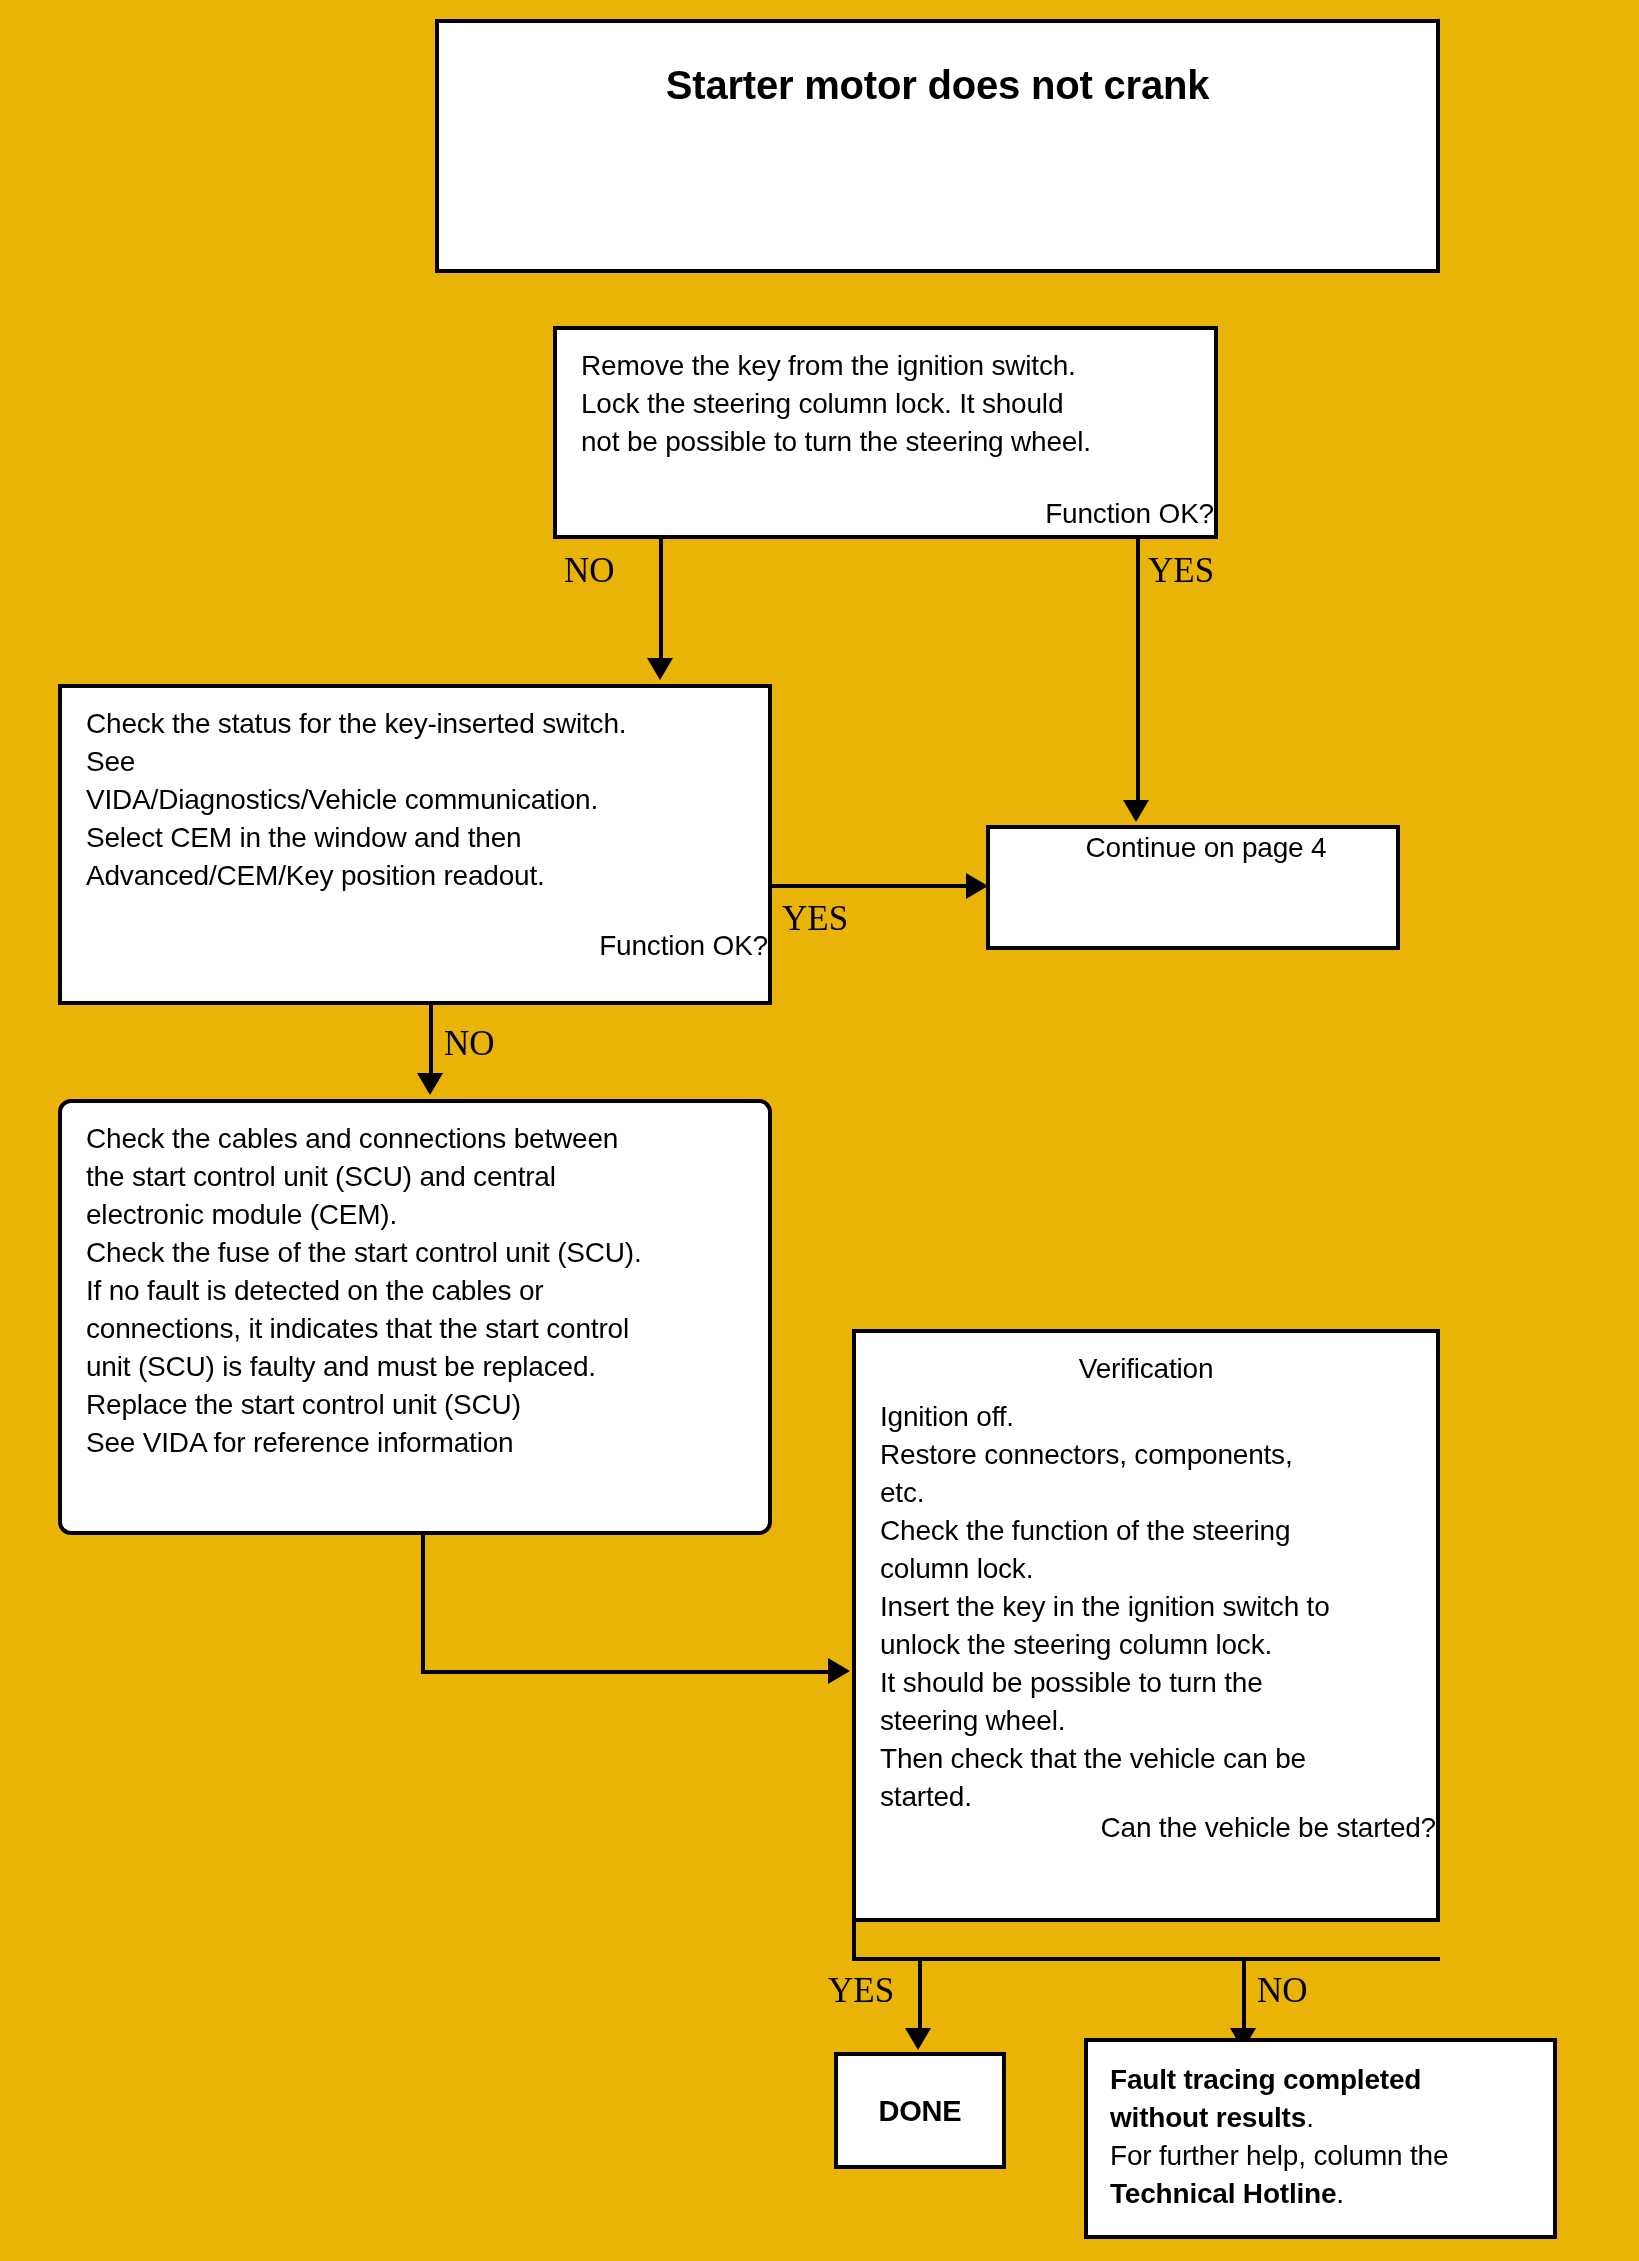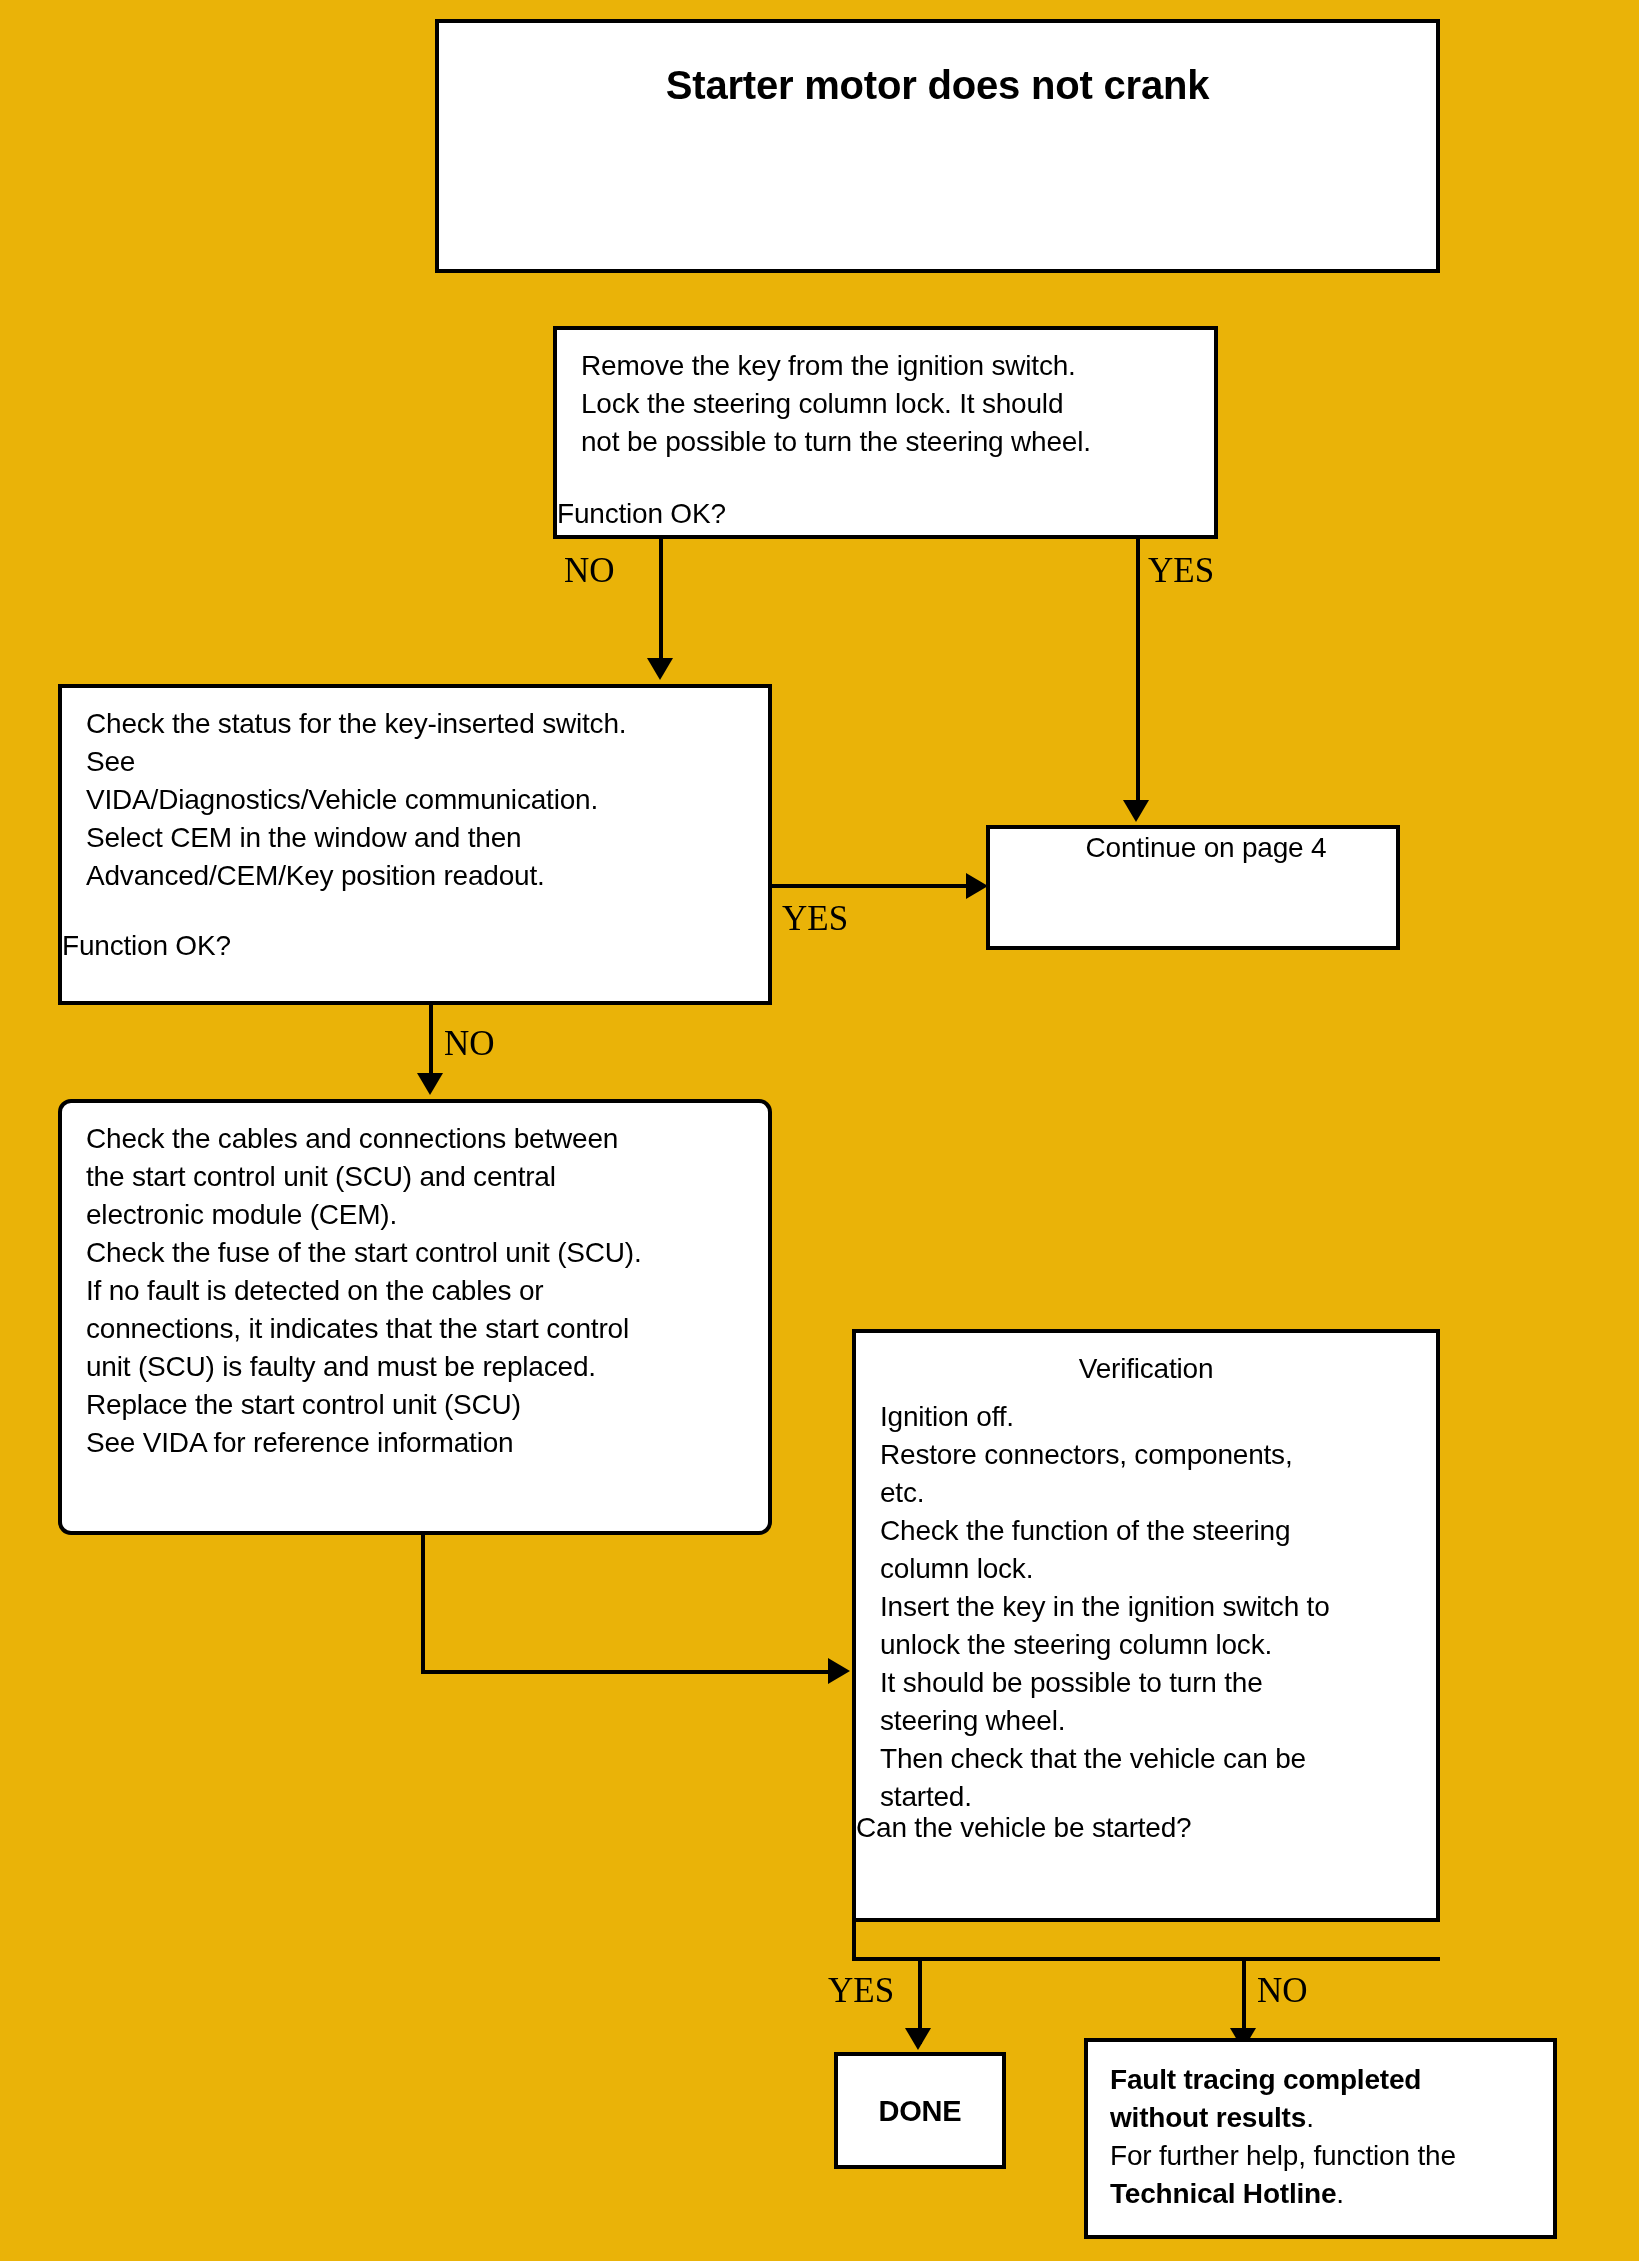--- a/index.html
+++ b/index.html
@@ -38,21 +38,21 @@
   
   #box-remove-key{left:553px;top:326px;width:665px;height:213px;}
   #box-check-status{left:58px;top:684px;width:714px;height:321px;}
   #box-continue{left:986px;top:825px;width:414px;height:125px;}
   #box-check-cables{left:58px;top:1099px;width:714px;height:436px;border-radius:13px;}
   #box-verification{left:852px;top:1329px;width:588px;height:593px;}
   #box-done{left:834px;top:2052px;width:172px;height:117px;}
   #box-fault{left:1084px;top:2038px;width:473px;height:201px;}
 
   .body-txt{position:absolute;left:24px;top:17.4px;right:12.6px;}
-  .q-line{text-align:left;margin-top:24px;}
+  .q-line{text-align:right;margin-top:24px;}
   .hdr-line{text-align:center;}
 
   #box-continue .ctr{
     position:absolute;left:13px;top:0;width:100%;height:100%;
     display:flex;align-items:flex-start;justify-content:center;
   }
   #box-done .ctr{
     position:absolute;left:0;top:0;width:100%;height:100%;
     display:flex;align-items:center;justify-content:center;
   }
@@ -177,17 +177,17 @@
   <div class="arrow-down" style="left:1230px;top:2028px;"></div>
   <div class="lbl" style="left:1257px;top:1973px;">NO</div>
 
   <div class="box" id="box-done">
     <div class="ctr">
         <span class="txt">DONE</span>
       </div>
   </div>
 
   <div class="box" id="box-fault">
-    <div class="txt body-txt"><span class="b">Fault tracing completed</span><br><span class="b">without results</span><span>.</span><br><span>For further help, function the</span><br><span class="b">Technical Hotline</span><span>.</span></div>
+    <div class="txt body-txt"><span class="b">Fault tracing completed</span><br><span class="b">without results</span><span>.</span><br><span>For further help, column the</span><br><span class="b">Technical Hotline</span><span>.</span></div>
   </div>
 
 </div>
 
 
 </body></html>

